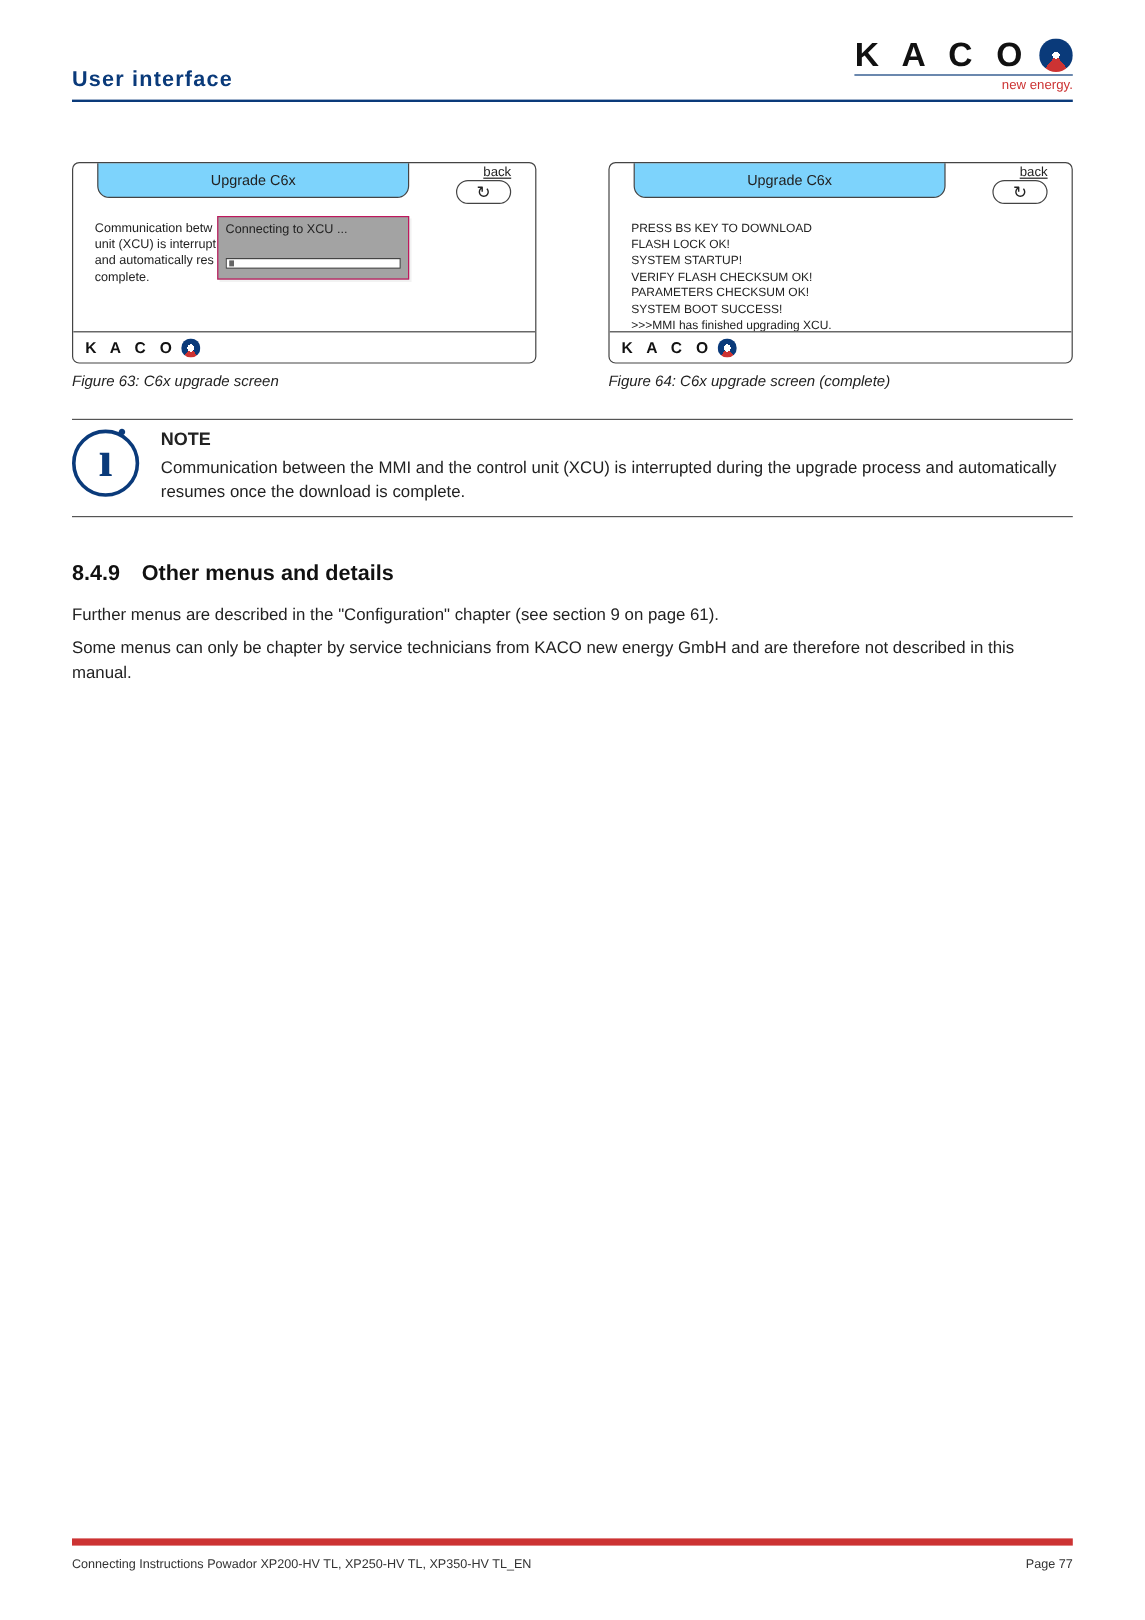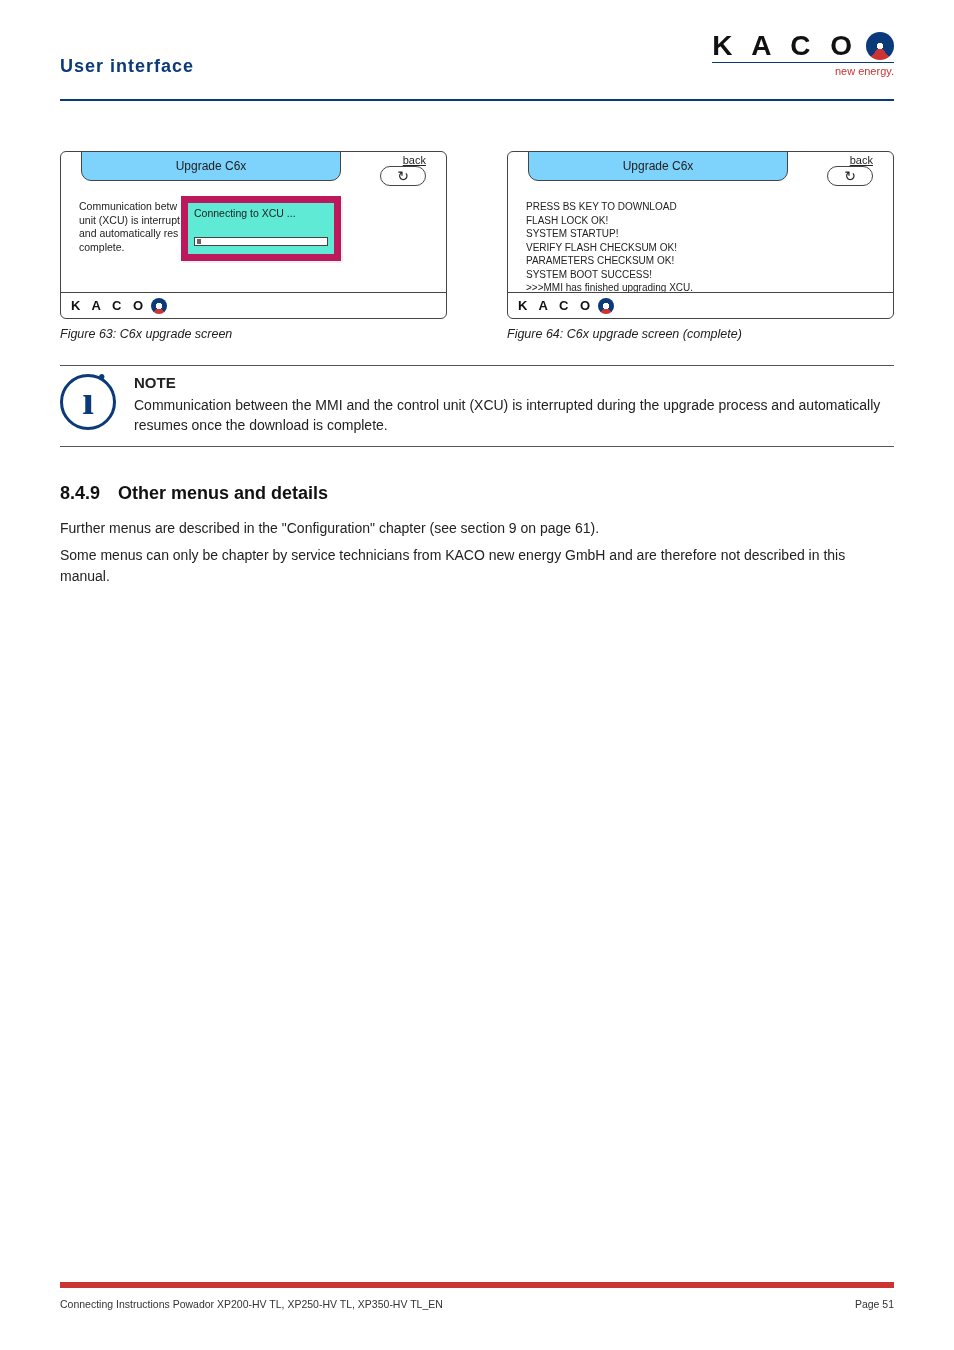--- a/index.html
+++ b/index.html
@@ -11,21 +11,21 @@
     background: #fff;
     color: #222;
     position: relative;
     padding: 30px 60px 40px 60px;
   }
   .header-bar {
     display: flex;
     justify-content: space-between;
     align-items: flex-end;
     border-bottom: 2px solid #0a3a7a;
-    padding-bottom: 22px;
+    padding-bottom: 6px;
     margin-bottom: 50px;
   }
   .header-title {
     color: #0a3a7a;
     font-weight: 700;
     font-size: 18px;
     letter-spacing: 1px;
   }
   .logo-block { text-align: right; }
   .logo-main { display: flex; align-items: center; justify-content: flex-end; }
@@ -111,22 +111,22 @@
     line-height: 1.3;
     position: relative;
     overflow: hidden;
   }
   .under-text { position: absolute; left: 18px; top: 4px; }
   .popup {
     position: absolute;
     left: 120px;
     top: 0px;
     width: 160px;
-    border: 7px solid #be185d;
-    background: #5eead4;
+    border: 1px solid #be185d;
+    background: #a3a3a3;
     padding: 4px 6px 8px;
     font-size: 10.5px;
     box-shadow: 2px 2px 0 rgba(0,0,0,.05);
   }
   .popup-bar {
     height: 9px;
     border: 1px solid #444;
     margin-top: 16px;
     position: relative;
     background: #fff;
@@ -310,15 +310,15 @@
   <span>8.4.9</span>
   <span>Other menus and details</span>
 </div>
 <p class="body-text">Further menus are described in the "Configuration" chapter (see section 9 on page 61).</p>
 <p class="body-text">Some menus can only be chapter by service technicians from KACO new energy GmbH and are therefore not described in this manual.</p>
 
 <div class="footer-bar">
   <div class="footer-color"></div>
   <div class="footer-line">
     <span>Connecting Instructions Powador XP200-HV TL, XP250-HV TL, XP350-HV TL_EN</span>
-    <span>Page 51</span>
+    <span>Page 77</span>
   </div>
 </div>
 
 </body></html>

